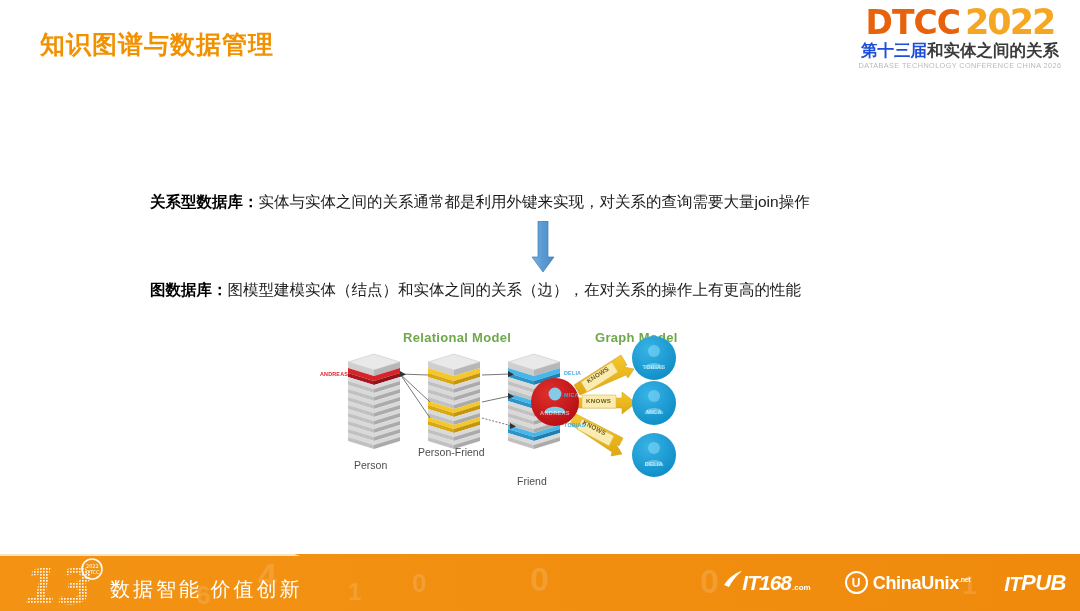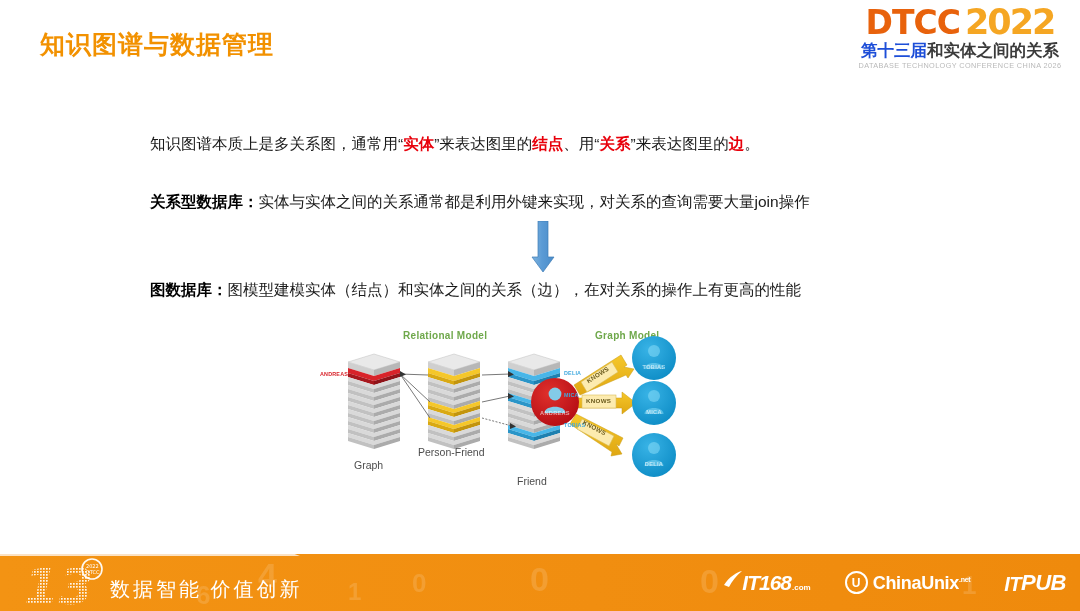--- a/index.html
+++ b/index.html
@@ -104,21 +104,21 @@
   
   .diagram {
     position: absolute;
     left: 316px;
     top: 326px;
     width: 382px;
     height: 160px;
   }
   .dg-title {
     position: absolute;
-    font-size: 10px;
+    font-size: 13px;
     font-weight: bold;
     color: #6FA84B;
     letter-spacing: 0.3px;
     white-space: nowrap;
     padding-left: 29px;
   }
   .dg-title-rel { left: 58px; top: 4px; }
   .dg-title-graph { left: 250px; top: 4px; }
 
   .tbl-name {
@@ -285,23 +285,20 @@
     <div class="dtcc-top">
       <span class="dtcc-letters">DTCC</span>
       <span class="dtcc-year">2022</span>
     </div>
     <div class="dtcc-cn">
       <span class="seg-a">第十三届</span><span class="seg-b">和实体之间的关系</span>
     </div>
     <div class="dtcc-en">DATABASE  TECHNOLOGY  CONFERENCE  CHINA 2026</div>
   </div>
 
-  <div class="body-line l1">
-    <span>知识图谱本质上是多关系图，通常用“</span><span class="em-red">实体</span><span>”来表达图里的</span><span class="em-red">结点</span><span>、用“</span><span class="em-red">关系</span><span>”来表达图里的</span><span class="em-red">边</span><span>。</span>
-  </div>
 
   <div class="body-line l3">
     <span class="em-bold">图数据库：</span><span>图模型建模实体（结点）和实体之间的关系（边），在对关系的操作上有更高的性能</span>
   </div>
 
   <div class="body-line l2">
     <span class="em-bold">关系型数据库：</span><span>实体与实体之间的关系通常都是利用外键来实现，对关系的查询需要大量join操作</span>
   </div>
 
   <svg class="arrow-down" viewBox="0 0 24 52">
@@ -553,21 +550,21 @@
         <circle cx="338" cy="122" r="6"></circle>
         <path d="M328.5 140 C328.5 132, 347.5 132, 347.5 140 Z"></path>
       </g>
     </svg>
 
     <div class="tiny-red" style="left:4px; top:45px;">ANDREAS</div>
     <div class="tiny-blue" style="left:248px; top:44px;">DELIA</div>
     <div class="tiny-blue" style="left:248px; top:66px;">MICA</div>
     <div class="tiny-blue" style="left:248px; top:96px;">TOBIAS</div>
 
-    <div class="tbl-name" style="left:38px; top:133px;">Graph</div>
+    <div class="tbl-name" style="left:38px; top:133px;">Person</div>
     <div class="tbl-name" style="left:102px; top:120px;">Person-Friend</div>
     <div class="tbl-name" style="left:201px; top:149px;">Friend</div>
 
     <div class="node-cap" style="left:220px; top:84px; width:38px;">ANDREAS</div>
     <div class="node-cap" style="left:324px; top:38px; width:28px;">TOBIAS</div>
     <div class="node-cap" style="left:324px; top:83px; width:28px;">MICA</div>
     <div class="node-cap" style="left:324px; top:135px; width:28px;">DELIA</div>
 
     <div class="rel-cap" style="left:269px; top:45px; transform:rotate(-33deg);">KNOWS</div>
     <div class="rel-cap" style="left:270px; top:71px;">KNOWS</div>

